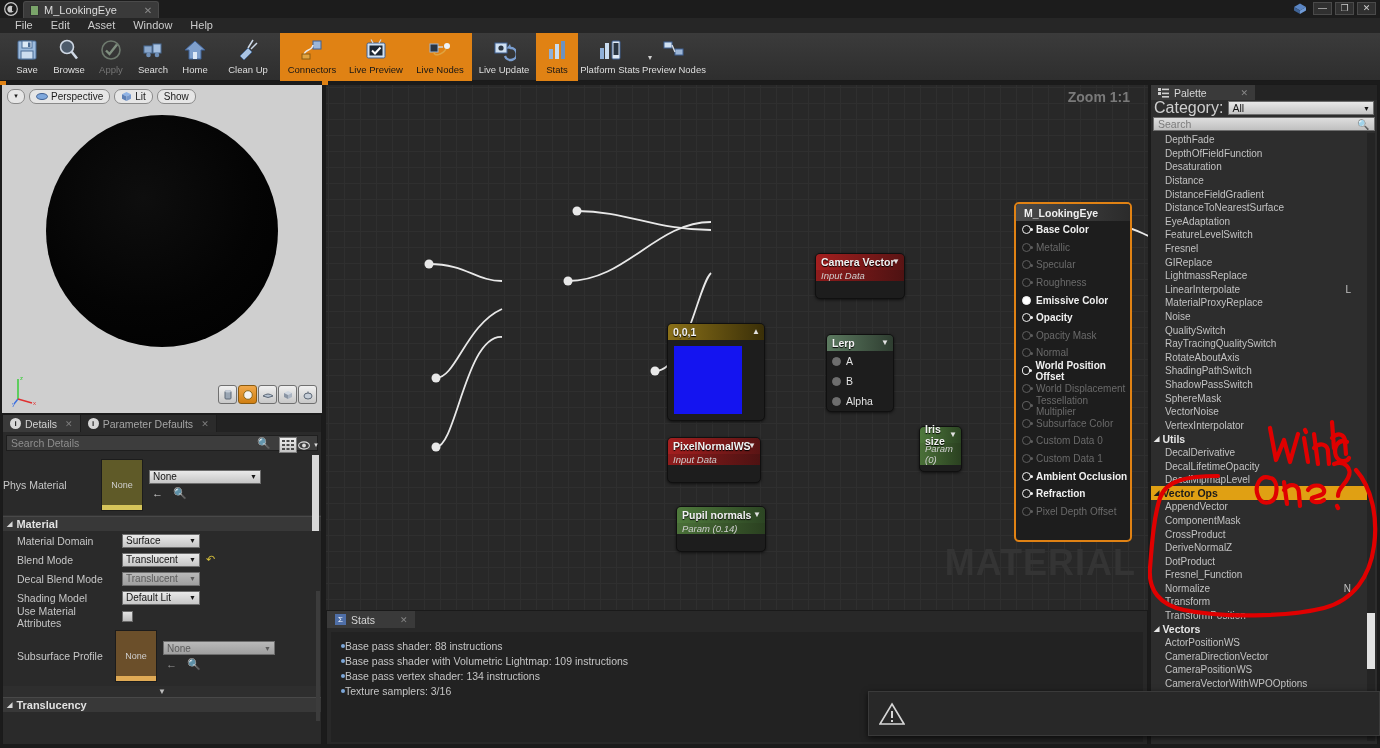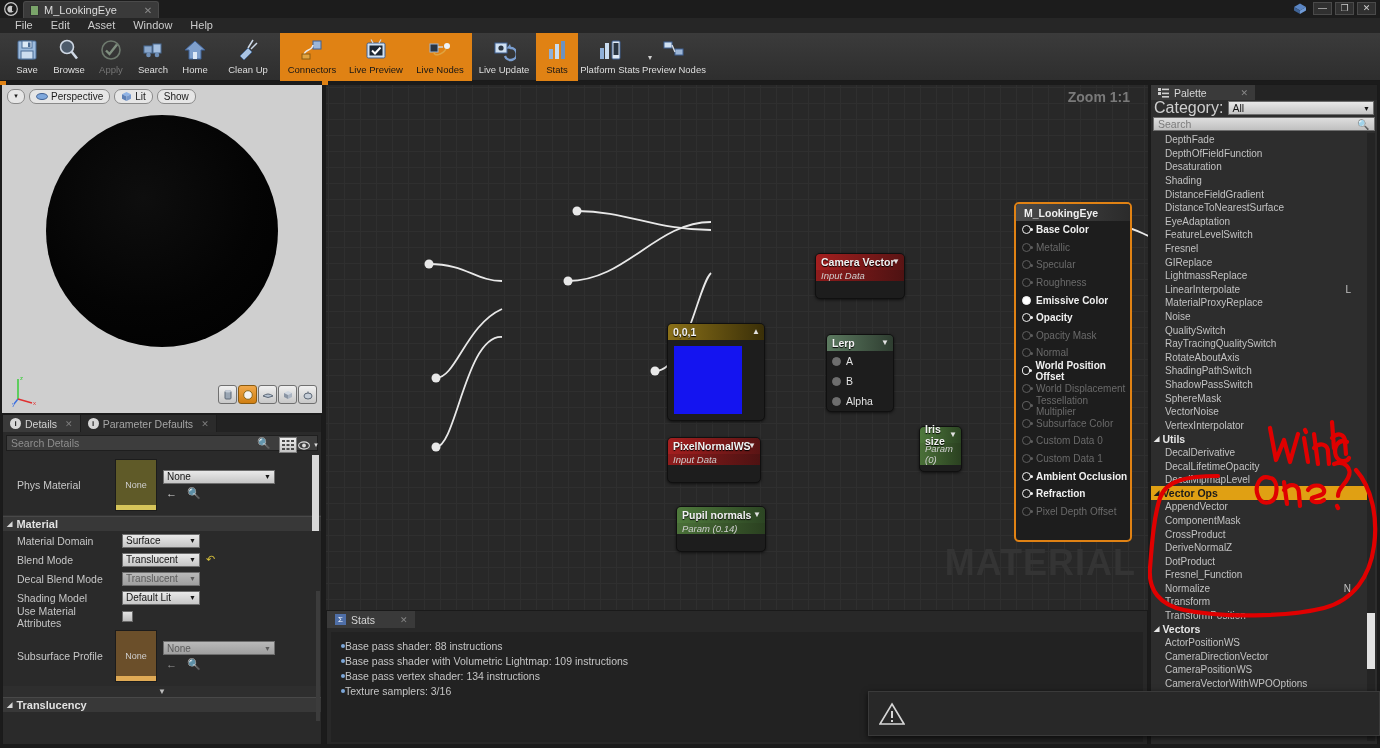--- a/index.html
+++ b/index.html
@@ -480,21 +480,21 @@
       </svg>
   </div>
   <div id="det-btn-eye">
     <svg width="14" height="9" viewBox="0 0 14 9">
         <ellipse cx="6" cy="4.5" rx="5.4" ry="3.6" fill="none" stroke="#dcdcdc" stroke-width="1.1"></ellipse>
         <circle cx="6" cy="4.5" r="1.9" fill="#dcdcdc"></circle>
       </svg>
       <span style="font-size:7px;margin-left:2px;">▾</span>
   </div>
 
-  <div style="display:flex; align-items:center; height:62px; padding-left:14px; border-bottom:1px solid #343434;">
+  <div style="display:flex; align-items:center; height:62px; padding-left:0; border-bottom:1px solid #343434;">
     <div style="width:98px;font-size:10.5px;">Phys Material</div>
     <div class="assetbox" style="background:#5f5a28;">
       <span>None</span>
       <div class="bar" style="background:#d6c55a;"></div>
     </div>
     <div style="margin-left:6px;">
       <div class="ddl" style="width:112px;">
         <span>None</span>
         <span class="car">▼</span>
       </div>
@@ -813,21 +813,21 @@
       <div class="pitem">
         <span>DepthFade</span>
       </div>
       <div class="pitem">
         <span>DepthOfFieldFunction</span>
       </div>
       <div class="pitem">
         <span>Desaturation</span>
       </div>
       <div class="pitem">
-        <span>Shading</span>
+        <span>Distance</span>
       </div>
       <div class="pitem">
         <span>DistanceFieldGradient</span>
       </div>
       <div class="pitem">
         <span>DistanceToNearestSurface</span>
       </div>
       <div class="pitem">
         <span>EyeAdaptation</span>
       </div>

